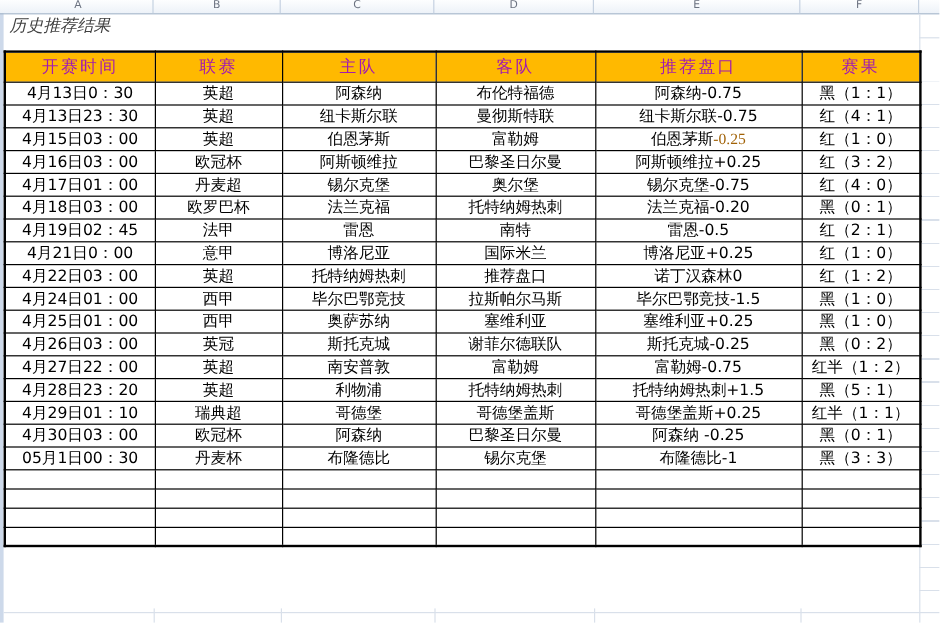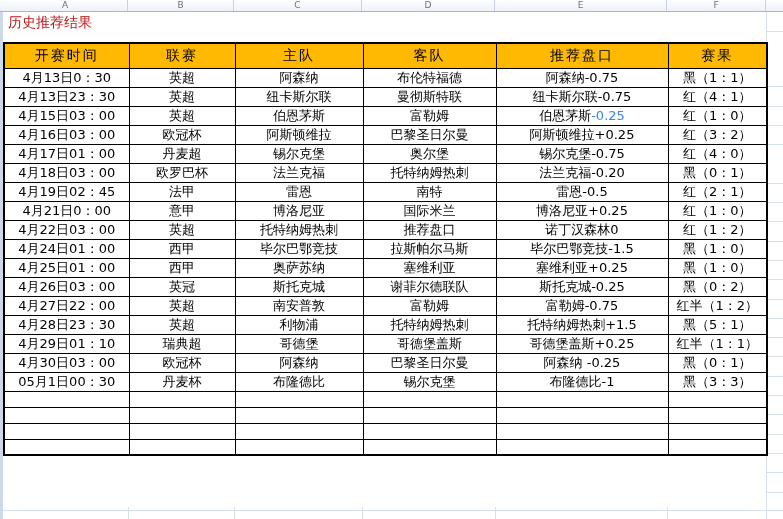--- a/index.html
+++ b/index.html
@@ -11,39 +11,39 @@
 
   
   .col-strip{position:absolute;left:0;top:0;width:783px;height:12px;display:flex;
     background:linear-gradient(#fdfeff,#edf2f8);border-bottom:1px solid #a7b8cd;box-sizing:border-box;}
   .col-cell{height:11px;box-sizing:border-box;border-right:1px solid #c6d2e1;
     font-size:9px;line-height:11px;text-align:center;color:#6b7280;overflow:hidden;}
   .col-cell.spacer{border-right:none;}
 
   
   .sheet-title{position:absolute;left:8px;top:13px;height:18px;line-height:18px;
-    font-size:14px;color:#b91c1c;white-space:nowrap;}
+    font-size:14px;color:#404040;white-space:nowrap;font-style:italic;}
 
   
   .vgrid{position:absolute;width:1px;background:#d9e0ea;}
   .hgrid{position:absolute;height:1px;background:#d9e0ea;}
   .right-strip{position:absolute;left:766px;top:68px;width:17px;height:439px;
     background:repeating-linear-gradient(to bottom,transparent 0,transparent 18.3px,#d9e0ea 18.3px,#d9e0ea 19.3px);}
 
   
   table.rec{position:absolute;left:3px;top:42px;border-collapse:collapse;table-layout:fixed;
     background:#fff;border:2px solid #000;}
   table.rec th,table.rec td{border:1px solid #000;padding:0 2px;overflow:hidden;white-space:nowrap;
     text-align:center;vertical-align:middle;box-sizing:border-box;}
-  table.rec th{height:25px;background:#FFB900;color:#000000;font-size:14px;font-weight:normal;letter-spacing:2px;}
+  table.rec th{height:25px;background:#FFB900;color:#a21caf;font-size:14px;font-weight:normal;letter-spacing:2px;}
   table.rec td{height:18px;font-size:13px;color:#000;}
   tr.empty-row td{height:16px;}
   td.res-red{color:#FF0000;margin-left:39px;}
   td.res-black{color:#000000;}
-  .hcap-suffix{color:#3b82f6;}
+  .hcap-suffix{color:#a16207;font-family:Liberation Serif, serif;}
 </style>
 </head>
 <body>
 
 <div id="stage">
 
   <div class="left-sliver"></div>
 
   <div class="col-strip">
       <div class="col-cell spacer" style="width: 3px;"></div>
@@ -182,21 +182,21 @@
         </tr>
         <tr>
           <td>4月27日22：00</td>
           <td>英超</td>
           <td>南安普敦</td>
           <td>富勒姆</td>
           <td><span>富勒姆-0.75</span></td>
           <td class="res-red">红半（1：2）</td>
         </tr>
         <tr>
-          <td>4月28日23：30</td>
+          <td>4月28日23：20</td>
           <td>英超</td>
           <td>利物浦</td>
           <td>托特纳姆热刺</td>
           <td><span>托特纳姆热刺+1.5</span></td>
           <td class="res-black">黑（5：1）</td>
         </tr>
         <tr>
           <td>4月29日01：10</td>
           <td>瑞典超</td>
           <td>哥德堡</td>

